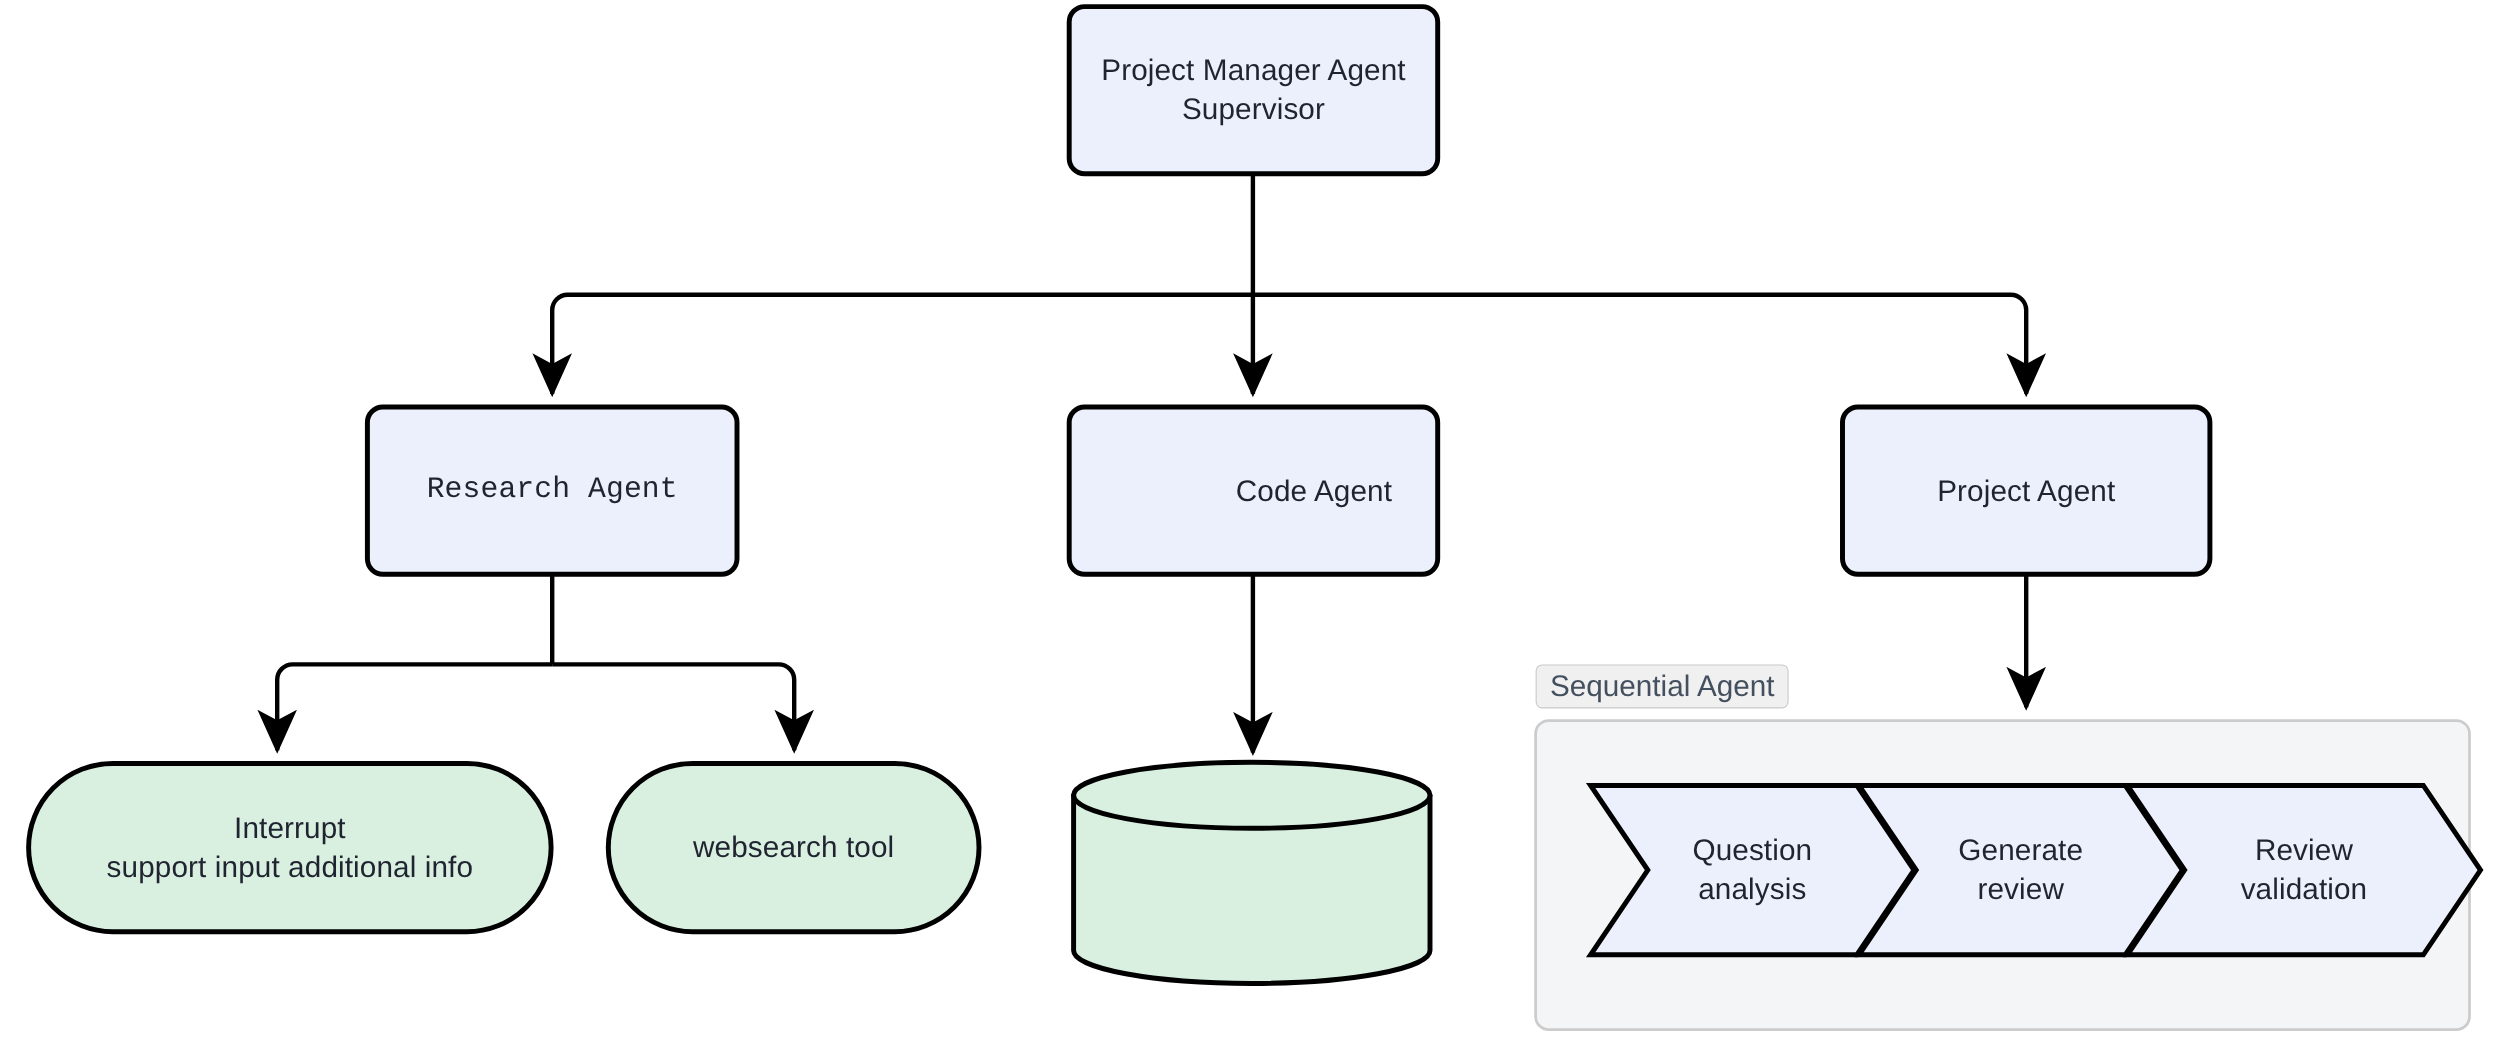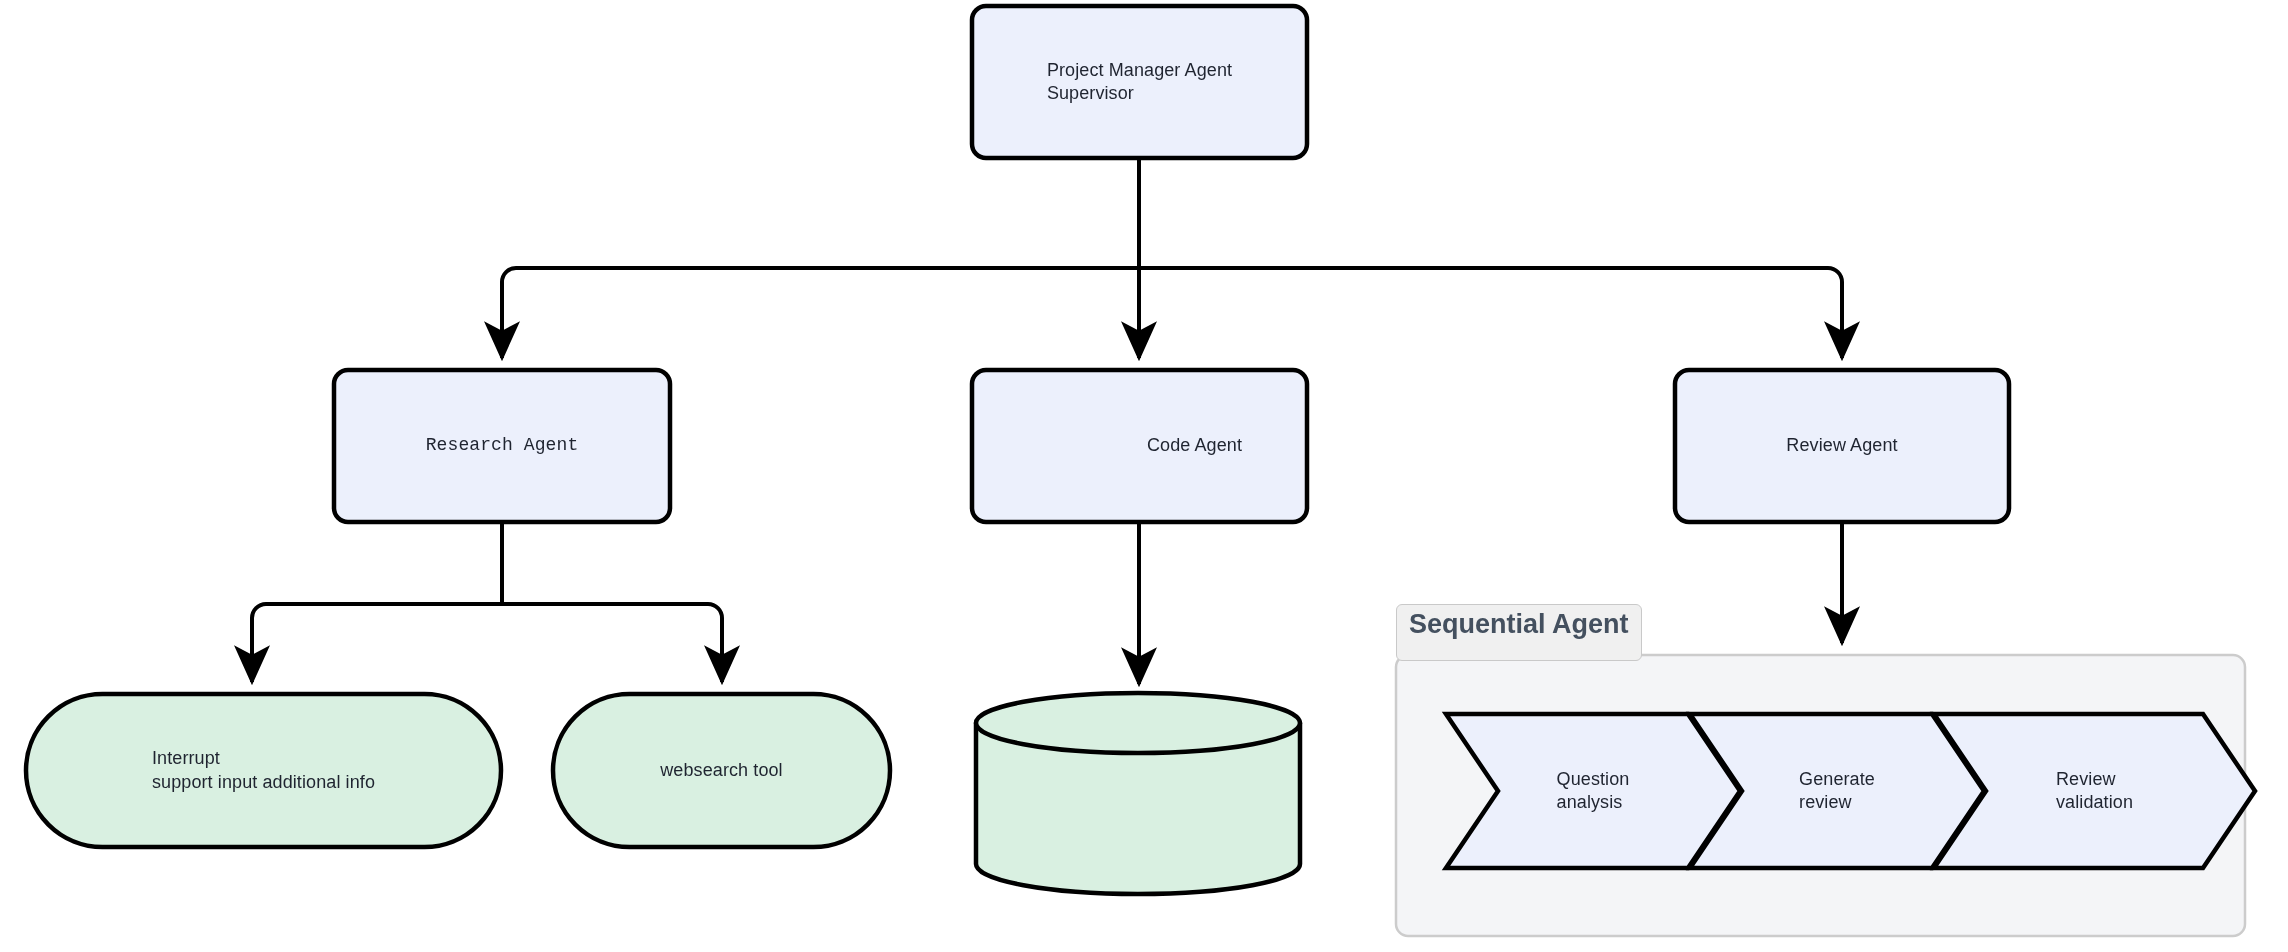--- a/index.html
+++ b/index.html
@@ -23,37 +23,37 @@
     top: 0;
     width: 2288px;
     height: 952px;
   }
   .node-label {
     position: absolute;
     display: flex;
     flex-direction: column;
     align-items: center;
     justify-content: center;
-    text-align: left;
+    text-align: center;
     color: #1f2430;
-    font-size: 18px;
+    font-size: 27px;
     line-height: 1.28;
     letter-spacing: 0.1px;
     pointer-events: none;
     white-space: pre;
   }
   .subgraph-title {
     position: absolute;
     background: #f0f0f0;
     border: 1px solid #c9c9c9;
     border-radius: 6px;
     color: #44505f;
     font-size: 27px;
-    font-weight: bold;
-    padding: 5px 12px 20px 12px;
+    font-weight: normal;
+    padding: 5px 12px 3px 12px;
     line-height: 1.1;
     white-space: nowrap;
     text-align: center;
   }
 </style>
 </head>
 <body>
 
 <div id="canvas">
 
@@ -113,21 +113,21 @@
 
   <div class="subgraph-title" style="left:1396px; top:604px;">Sequential Agent</div>
 
   <div class="node-label" style="left:972px; top:6px; width:335px; height:152px;">Project Manager Agent
 Supervisor</div>
 
   <div class="node-label" style="left:334px; top:370px; width:336px; height:152px;font-family:Liberation Mono, monospace;">Research Agent</div>
 
   <div class="node-label" style="left:1027px; top:370px; width:335px; height:152px;">Code Agent</div>
 
-  <div class="node-label" style="left:1675px; top:370px; width:334px; height:152px;">Review Agent</div>
+  <div class="node-label" style="left:1675px; top:370px; width:334px; height:152px;">Project Agent</div>
 
   <div class="node-label" style="left:26px; top:694px; width:475px; height:153px;">Interrupt
 support input additional info</div>
 
   <div class="node-label" style="left:553px; top:694px; width:337px; height:153px;">websearch tool</div>
 
 
   <div class="node-label" style="left:1498px; top:714px; width:190px; height:154px;">Question
 analysis</div>
 

